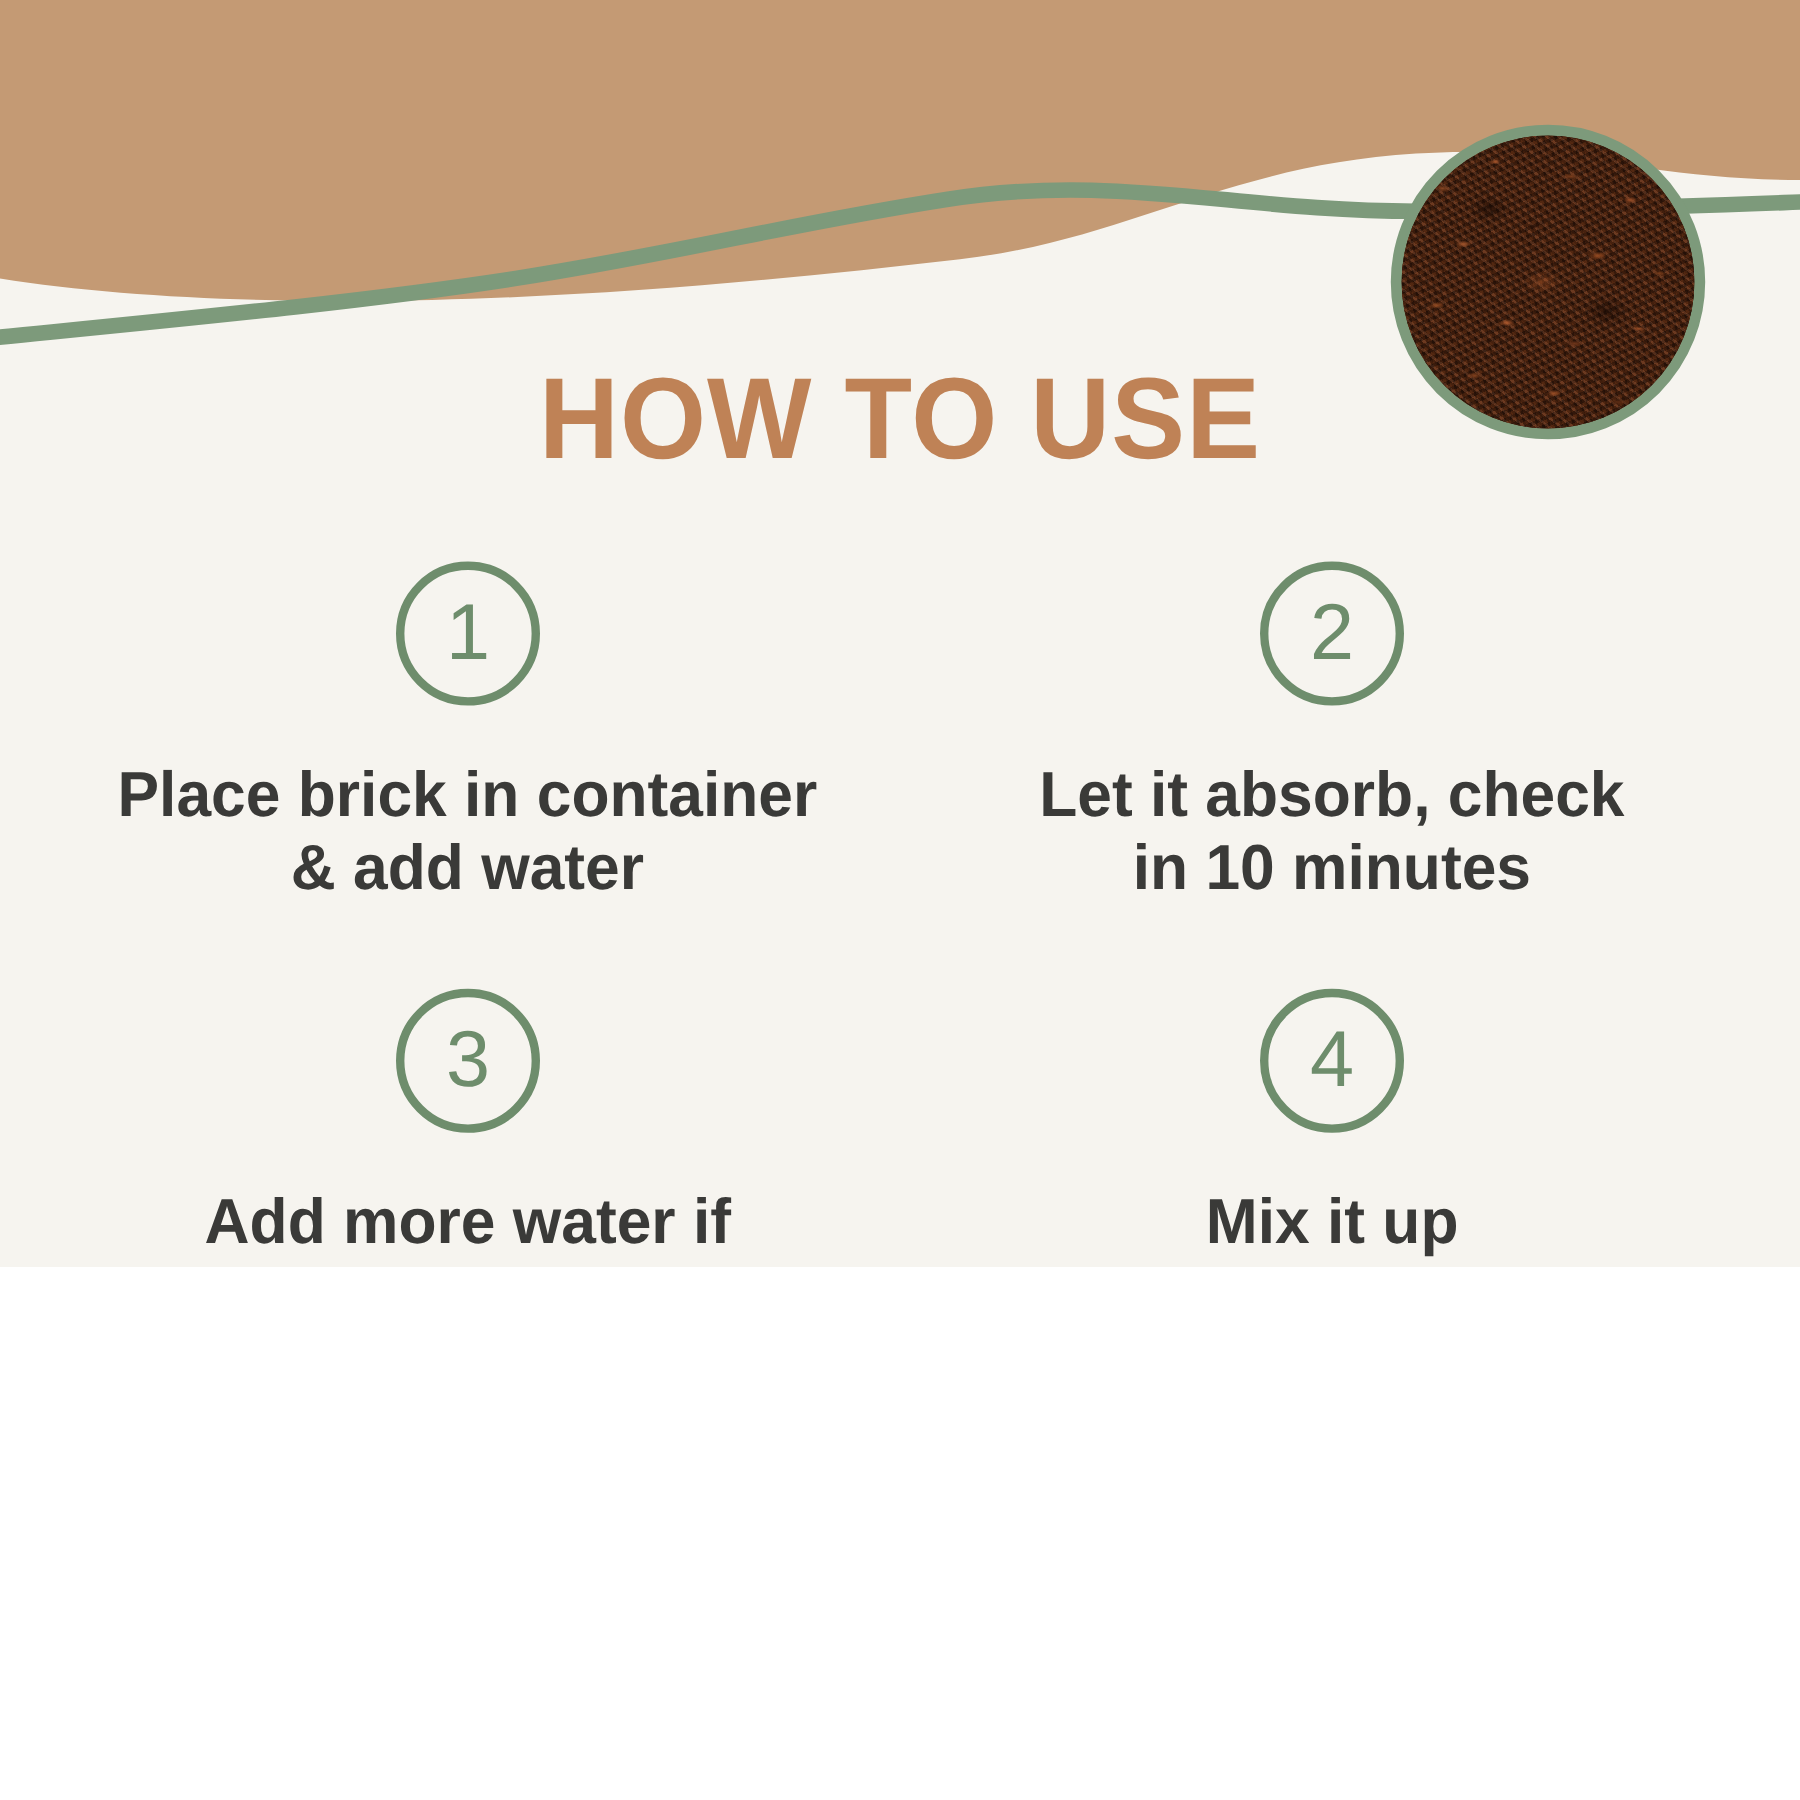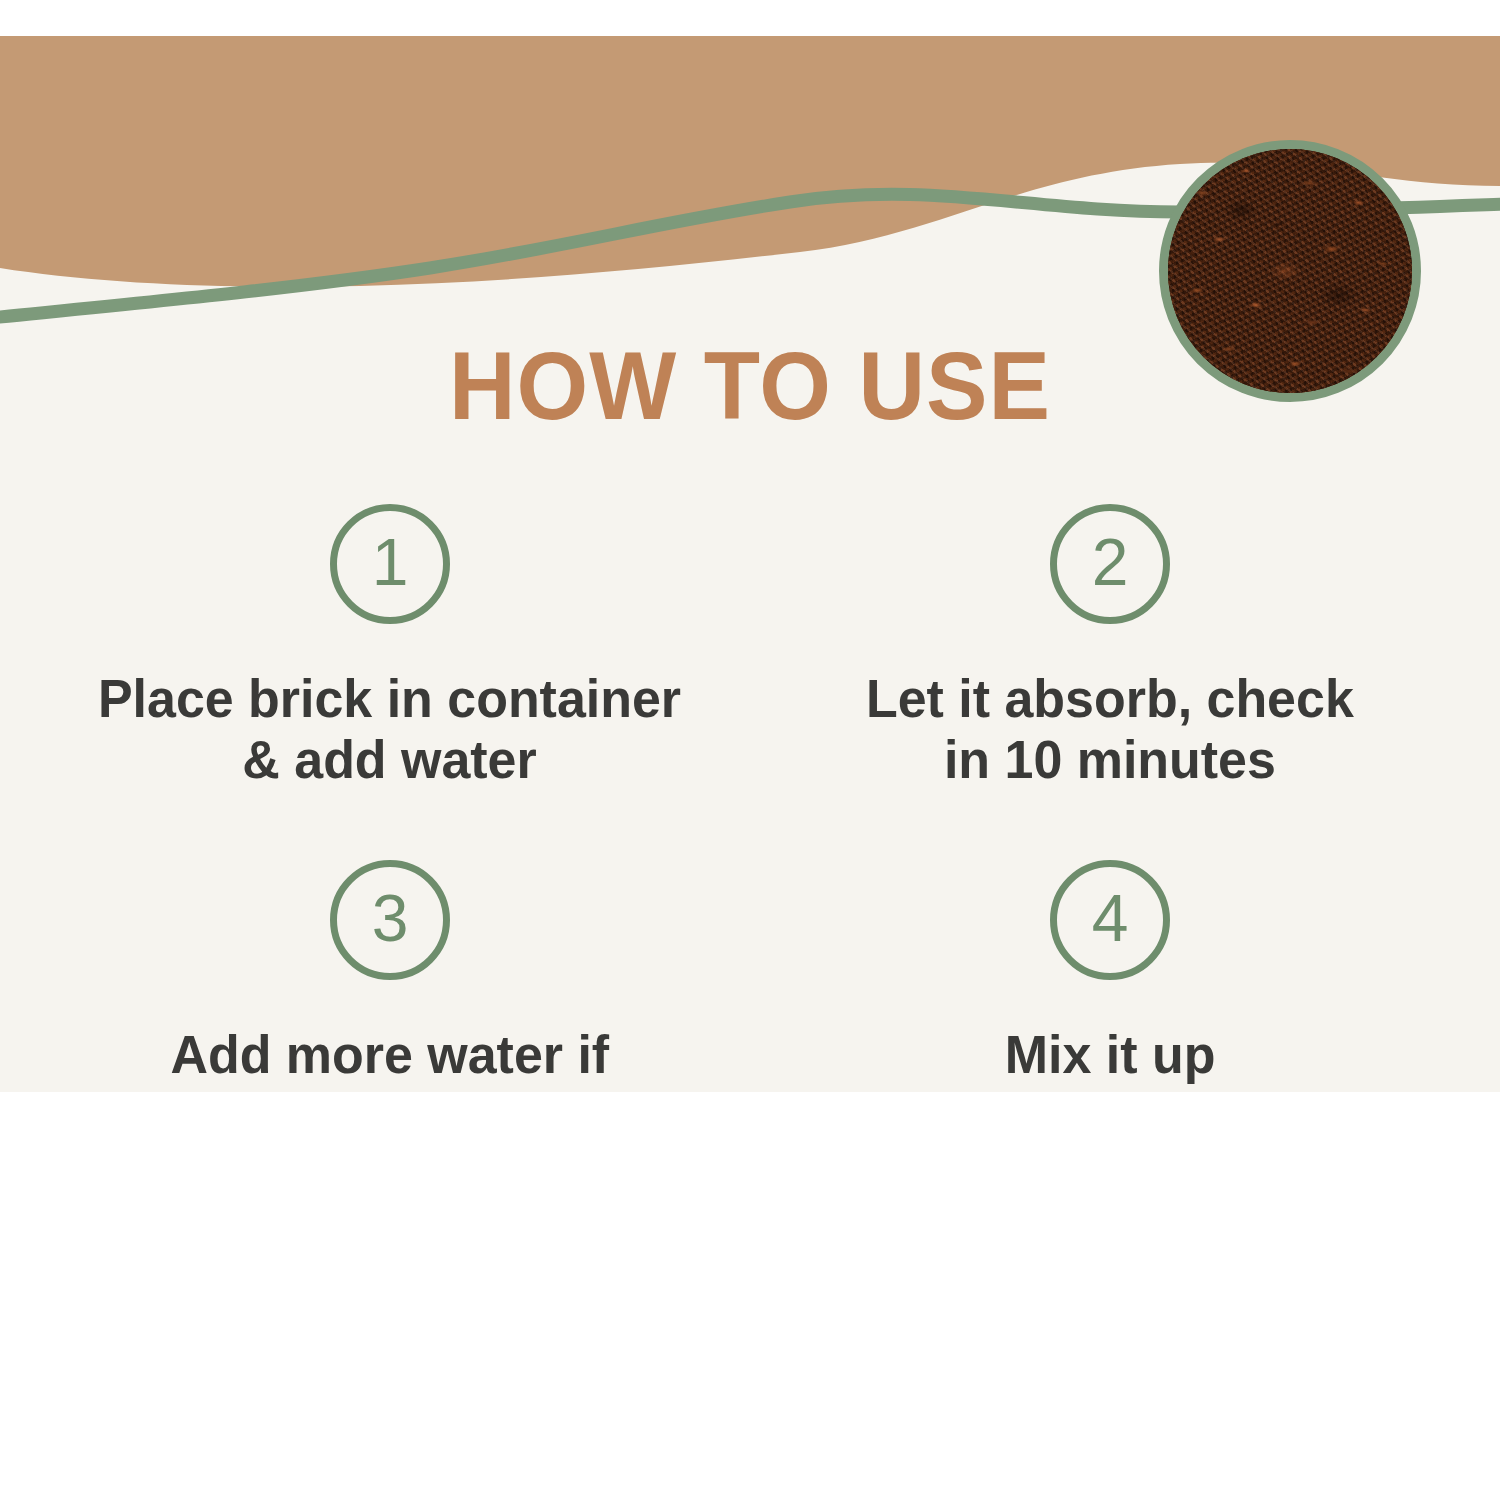--- a/index.html
+++ b/index.html
@@ -7,21 +7,20 @@
     padding: 0;
     background: #ffffff;
   }
   #page {
     position: relative;
     width: 1500px;
     height: 1056px;
     overflow: hidden;
     background: #F6F4EF;
     font-family: "Liberation Sans", sans-serif;
-    margin-top: 36px;
   }
 
   
   .band {
     position: absolute;
     left: 0; top: 0;
     width: 1500px;
     height: 330px;
     overflow: hidden;
     pointer-events: none;

